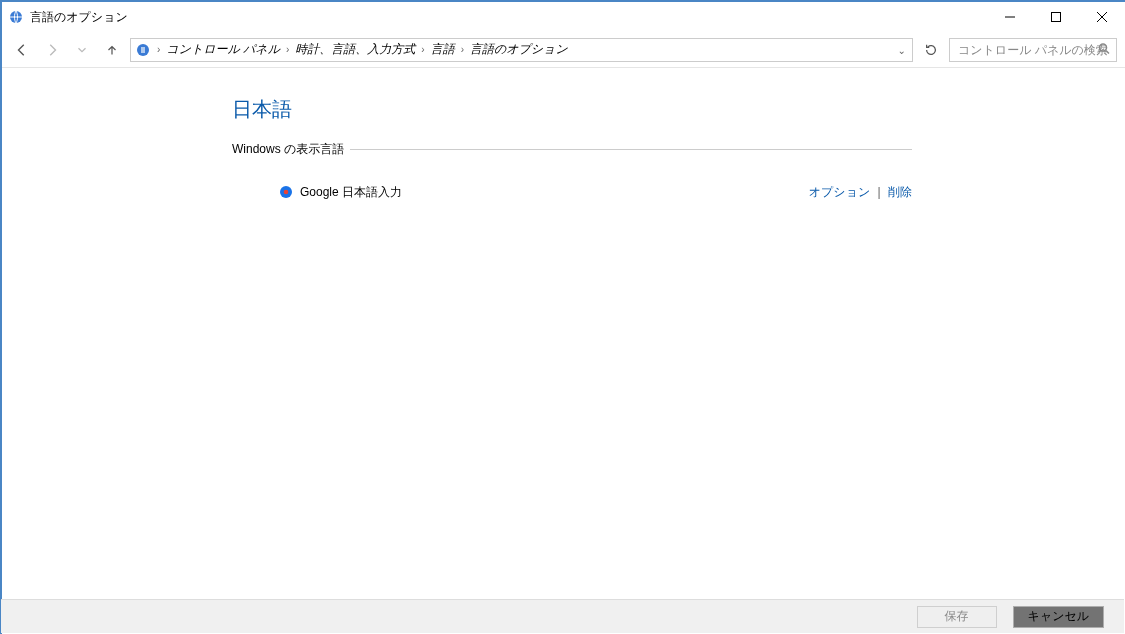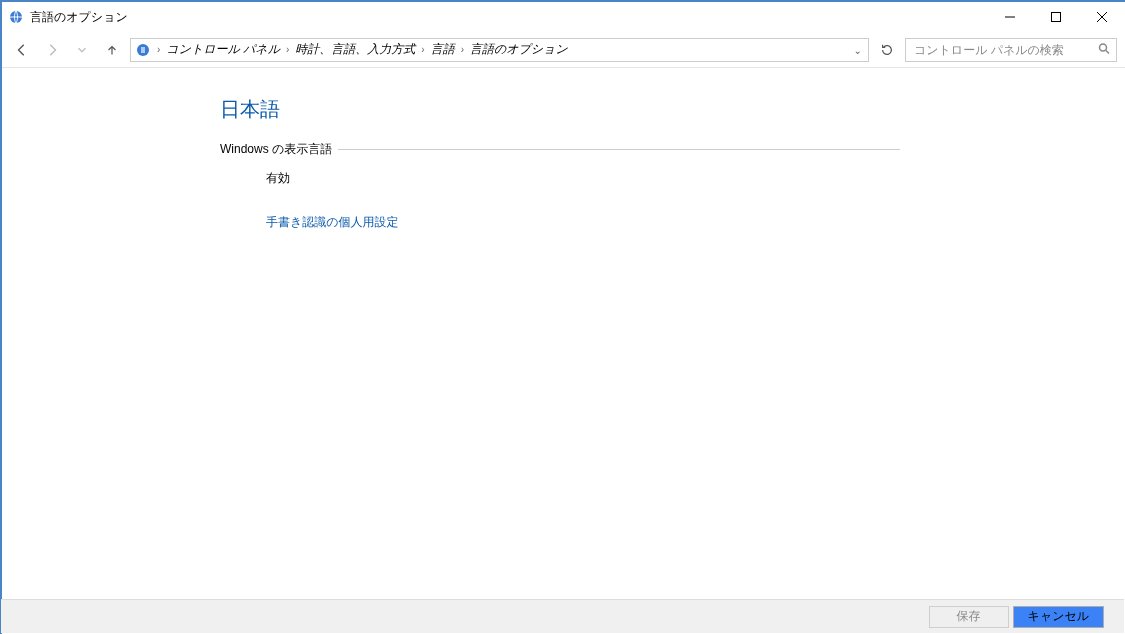--- a/index.html
+++ b/index.html
@@ -20,49 +20,49 @@
 .nav-btn{width:24px;height:24px;display:flex;align-items:center;justify-content:center;color:#606060;}
 .nav-btn.disabled{color:#bbb;}
 .nav-btn svg{width:14px;height:14px;fill:currentColor;}
 .breadcrumb{flex:1;height:24px;border:1px solid #ccc;display:flex;align-items:center;padding:0 4px;background:#fff;position:relative;}
 .breadcrumb .cp-icon{width:16px;height:16px;margin-right:2px;}
 .crumbsep{color:#666;padding:0 4px;font-size:10px;}
 .crumb{padding:0 2px;white-space:nowrap;font-style:italic;}
 .bc-caret{position:absolute;right:6px;top:50%;transform:translateY(-50%);color:#666;font-size:10px;}
 .refresh{width:24px;height:24px;display:flex;align-items:center;justify-content:center;color:#555;}
 .refresh svg{width:14px;height:14px;fill:none;stroke:#555;stroke-width:1.4;}
-.searchbox{width:212px;height:24px;border:1px solid #ccc;display:flex;align-items:center;padding:0 6px;color:#888;position:relative;justify-content:center;}
+.searchbox{width:168px;height:24px;border:1px solid #ccc;display:flex;align-items:center;padding:0 6px;color:#888;position:relative;justify-content:center;}
 .searchbox input{border:none;outline:none;width:100%;font-size:12px;color:#000;background:transparent;}
 .searchbox input::placeholder{color:#888;}
 .search-icon{position:absolute;right:6px;top:50%;transform:translateY(-50%);}
 .search-icon svg{width:12px;height:12px;stroke:#888;fill:none;stroke-width:1.5;}
 
 
-.content{height:532px;overflow:auto;padding:28px 0 0 0;}
+.content{height:532px;overflow:auto;padding:28px 0 0 12px;}
 .inner{width:680px;margin-left:218px;}
 .lang-title{color:#0a5aaa;font-size:20px;font-weight:400;margin-bottom:18px;}
 
 .section{margin-bottom:24px;}
 .section-header{display:flex;align-items:center;margin-bottom:10px;}
 .section-label{white-space:nowrap;padding-right:6px;}
 .section-line{flex:1;height:1px;background:#ccc;}
 .section-body{padding-left:46px;}
 .section-body .row{display:flex;align-items:center;min-height:20px;margin-bottom:8px;}
 .ime-icon{width:16px;height:16px;margin-right:6px;display:inline-block;}
 .ime-icon svg{width:16px;height:16px;}
 .row-label{flex:1;}
 .row-actions{color:#0a5aaa;font-size:12px;}
 .row-actions .sep{color:#666;padding:0 4px;}
 .link{color:#0a5aaa;cursor:pointer;}
 .linkrow{margin-top:4px;}
 .addlink-wrap{display:inline-block;border:3px solid #ed7d31;padding:4px 10px;}
 
 
-.footer{position:absolute;left:1px;right:1px;bottom:1px;height:34px;border-top:1px solid #ddd;background:#f0f0f0;display:flex;align-items:center;justify-content:flex-end;padding-right:20px;gap:4px;}
-.btn{min-width:80px;height:22px;border:1px solid #adadad;background:#3b82f6;font-size:12px;display:flex;align-items:center;justify-content:center;padding:0 14px;}
+.footer{position:absolute;left:1px;right:1px;bottom:1px;height:34px;border-top:1px solid #ddd;background:#f0f0f0;display:flex;align-items:center;justify-content:flex-end;padding-right:20px;gap:16px;}
+.btn{min-width:80px;height:22px;border:1px solid #adadad;background:#737373;font-size:12px;display:flex;align-items:center;justify-content:center;padding:0 14px;}
 .btn.disabled{color:#8a8a8a;background:#efefef;border-color:#cfcfcf;}
 </style>
 </head>
 <body>
 
 <div class="titlebar">
   <div class="titlebar-left">
     <span class="titlebar-icon">
       <svg viewBox="0 0 16 16">
           <circle cx="8" cy="8" r="6" fill="#3a7bd5"></circle>
@@ -150,38 +150,42 @@
 
 <div class="content">
   <div class="inner">
     <div class="lang-title">日本語</div>
 
     <div class="section">
       <div class="section-header">
         <span class="section-label">Windows の表示言語</span>
         <div class="section-line"></div>
       </div>
+    </div>
+
+    <div class="section">
       <div class="section-body">
         <div class="row">
-          <span>有効</span>
+          <span class="ime-icon">
+            <svg viewBox="0 0 16 16">
+                <circle cx="8" cy="8" r="6" fill="#1a73e8"></circle>
+                <circle cx="8" cy="8" r="2.3" fill="#ea4335"></circle>
+              </svg>
+          </span>
+          <span class="row-label">Google 日本語入力</span>
+          <span class="row-actions">
+            <span class="link">オプション</span>
+            <span class="sep">|</span>
+            <span class="link">削除</span>
+          </span>
         </div>
       </div>
     </div>
 
     <div class="section">
-      <div class="section-body">
-      </div>
-    </div>
-
-    <div class="section">
-      <div class="section-body">
-        <div class="row">
-          <span class="link">手書き認識の個人用設定</span>
-        </div>
-      </div>
     </div>
 
   </div>
 </div>
 
 <div class="footer">
   <div class="btn disabled">保存</div>
   <div class="btn">キャンセル</div>
 </div>
 

